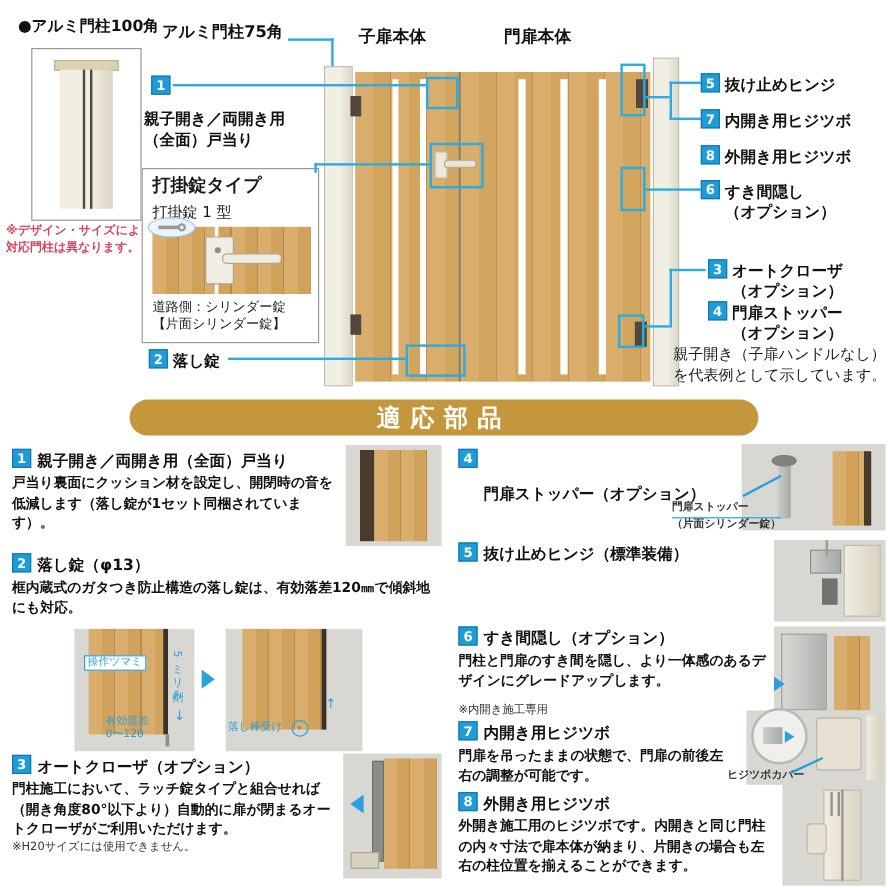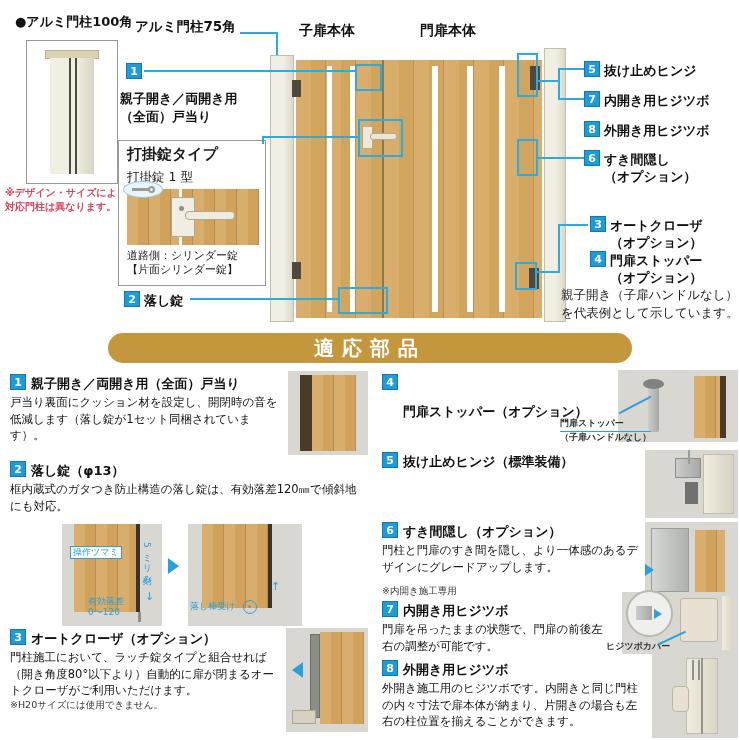--- a/index.html
+++ b/index.html
@@ -1,20 +1,20 @@
 <!DOCTYPE html>
 <html><head>
 <meta charset="utf-8">
 <style>
   html,body{margin:0;padding:0;background:#fff;}
   body{font-family:"DejaVu Sans","Liberation Sans",sans-serif;color:#1a1a1a;}
   .stage{position:relative;width:740px;height:740px;background:#fff;overflow:hidden;}
   .abs{position:absolute;}
   .h{position:absolute;font-weight:bold;font-size:13px;white-space:nowrap;color:#111;}
-  .p{position:absolute;font-size:11.5px;line-height:1.45;color:#111;}
+  .p{position:absolute;font-size:11.5px;line-height:1.45;color:#111;font-weight:bold;}
   .badge{position:absolute;width:16px;height:16px;background:#1E9CD8;border:1px solid #1478AC;
          color:#fff;font-weight:bold;font-size:11px;display:flex;align-items:center;justify-content:center;box-sizing:border-box;}
   .cline{position:absolute;background:#2AABE2;}
   .cbox{position:absolute;border:2px solid #2AABE2;box-sizing:border-box;}
   .photo{position:absolute;background:#D8D7D2;overflow:hidden;}
   .wood{background:repeating-linear-gradient(90deg,#D9AE6C 0 15px,#D2A55F 15px 29px,#BE914E 29px 30px);}
   .wood2{background:repeating-linear-gradient(90deg,#D9AE6C 0 11px,#D0A25C 11px 21px,#B98C4A 21px 22px);}
   .slit{position:absolute;background:#fff;}
   .post{position:absolute;background:linear-gradient(90deg,#F1EEE4 0 55%,#DDD8C8);border:1px solid #C2BDAC;box-sizing:border-box;}
   .hinge{position:absolute;background:#50483C;}
@@ -192,21 +192,21 @@
   <div class="badge" style="left:382px;top:374px;">4</div>
   <div class="h" style="left:403px;top:375px;margin-top:28px;">門扉ストッパー（オプション）</div>
   <div class="photo" style="left:618px;top:370px;width:120px;height:72px;">
     <div class="abs wood2" style="left:76px;top:6px;width:26px;height:62px;"></div>
     <div class="abs" style="left:102px;top:6px;width:6px;height:62px;background:#4A3A28;"></div>
     <div class="abs metal" style="left:30px;top:16px;width:11px;height:46px;border-radius:2px;"></div>
     <div class="abs" style="left:25px;top:9px;width:21px;height:10px;background:#7E8280;border-radius:50%;"></div>
   </div>
   <div class="cap2" style="left:560px;top:418px;">
     <div style="border-bottom:1.5px solid #2AA0DC;padding-bottom:1px;">門扉ストッパー</div>
-    <div>（子扉ハンドルなし）</div>
+    <div>（片面シリンダー錠）</div>
   </div>
   <div class="abs" style="left:617px;top:404px;width:36px;height:2px;background:#2AA0DC;transform:rotate(-28deg);"></div>
 
   <div class="badge" style="left:382px;top:452px;">5</div>
   <div class="h" style="left:403px;top:453px;">抜け止めヒンジ（標準装備）</div>
   <div class="photo" style="left:645px;top:450px;width:93px;height:68px;">
     <div class="abs" style="left:58px;top:4px;width:31px;height:60px;background:linear-gradient(90deg,#F0ECE0,#D8D3C2);border:1px solid #C2BDAC;box-sizing:border-box;"></div>
     <div class="abs metal" style="left:30px;top:8px;width:26px;height:20px;border:1px solid #8a8d8a;box-sizing:border-box;"></div>
     <div class="abs" style="left:43px;top:0;width:2px;height:14px;background:#9a9d9a;"></div>
     <div class="abs" style="left:40px;top:32px;width:13px;height:22px;background:#6F726F;"></div>

